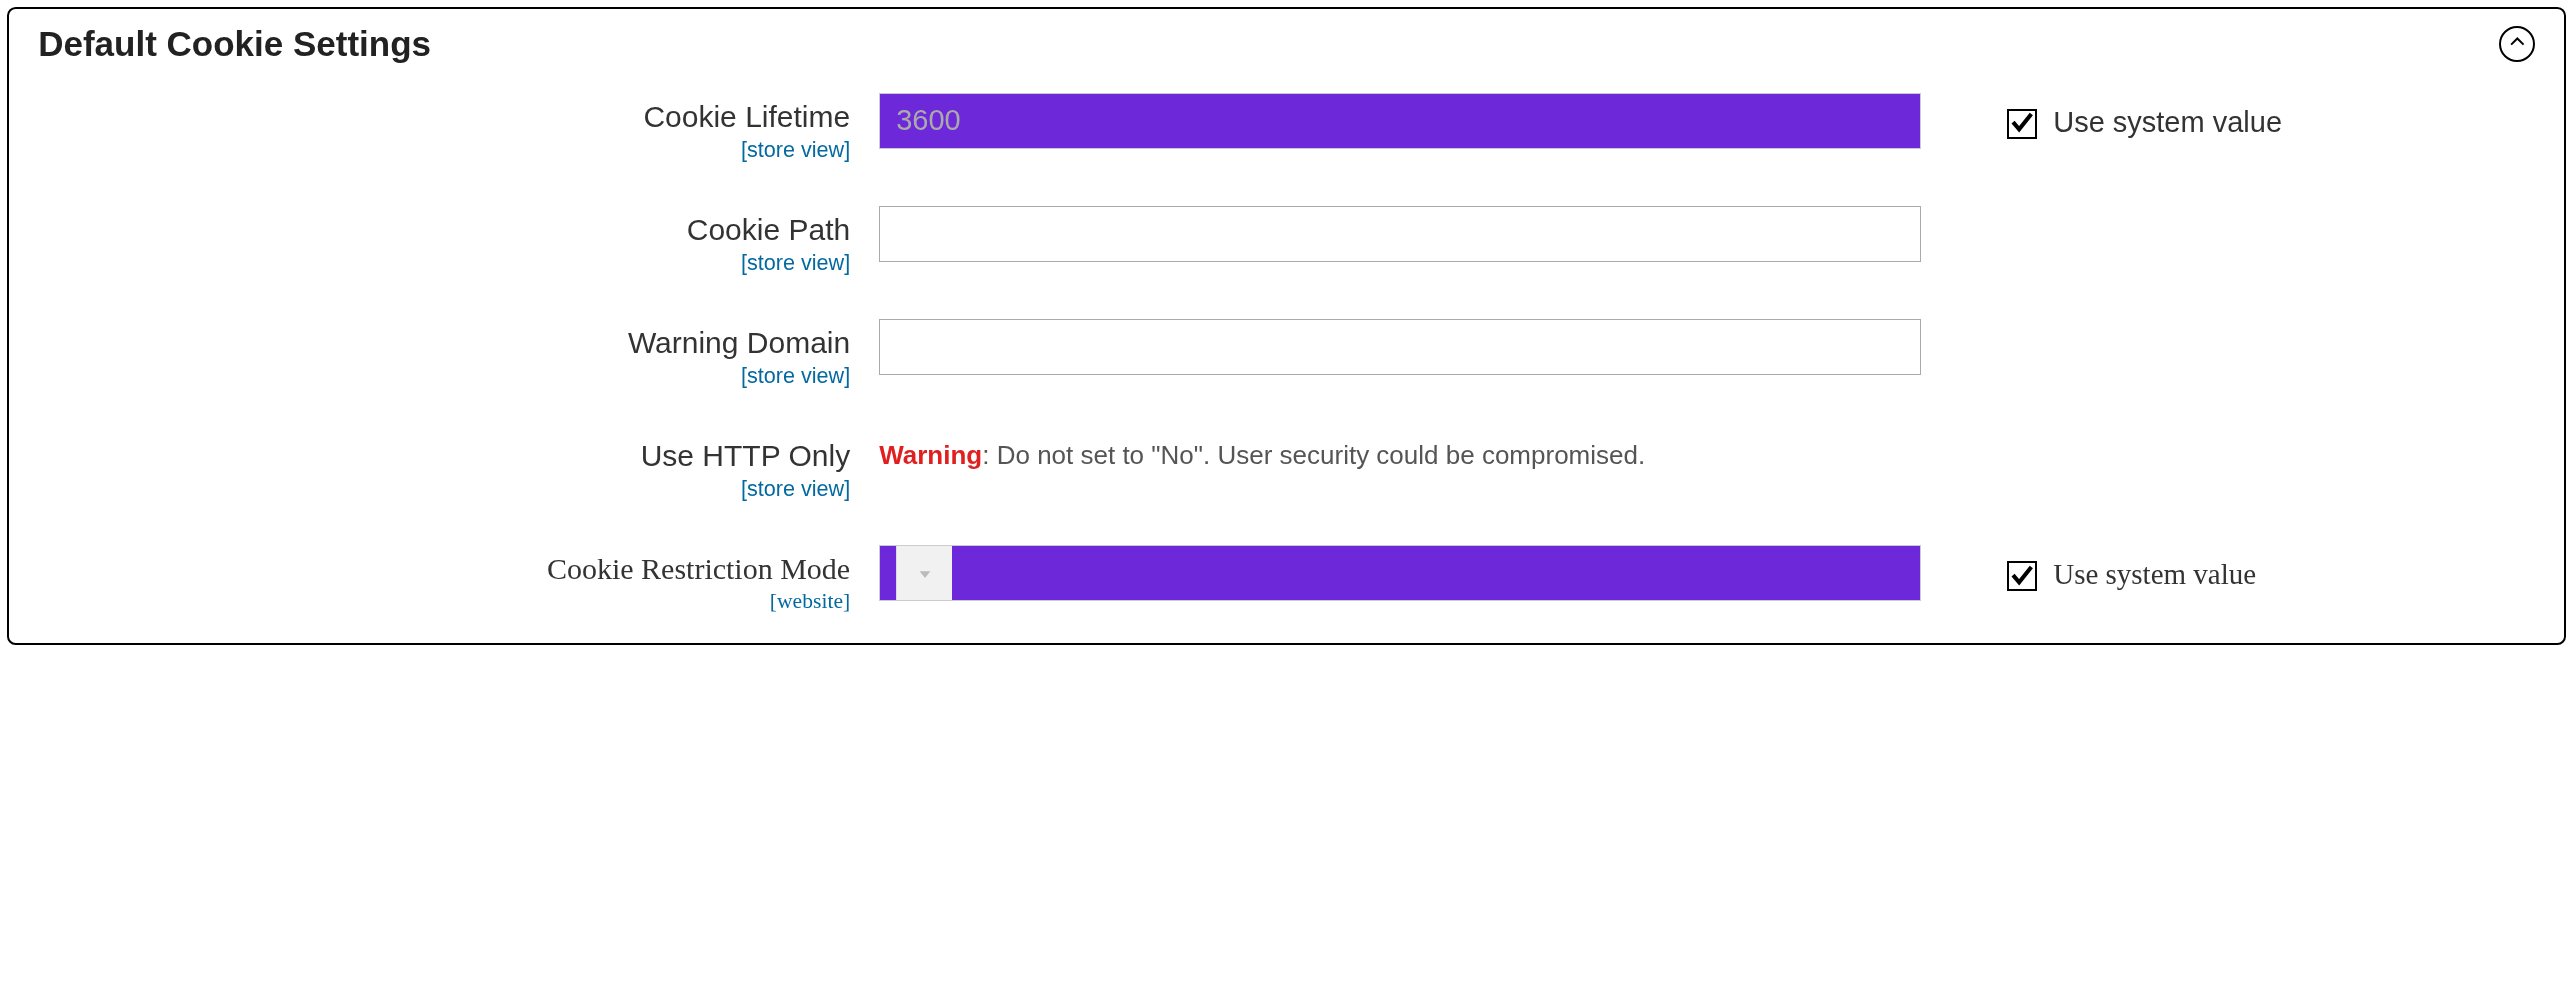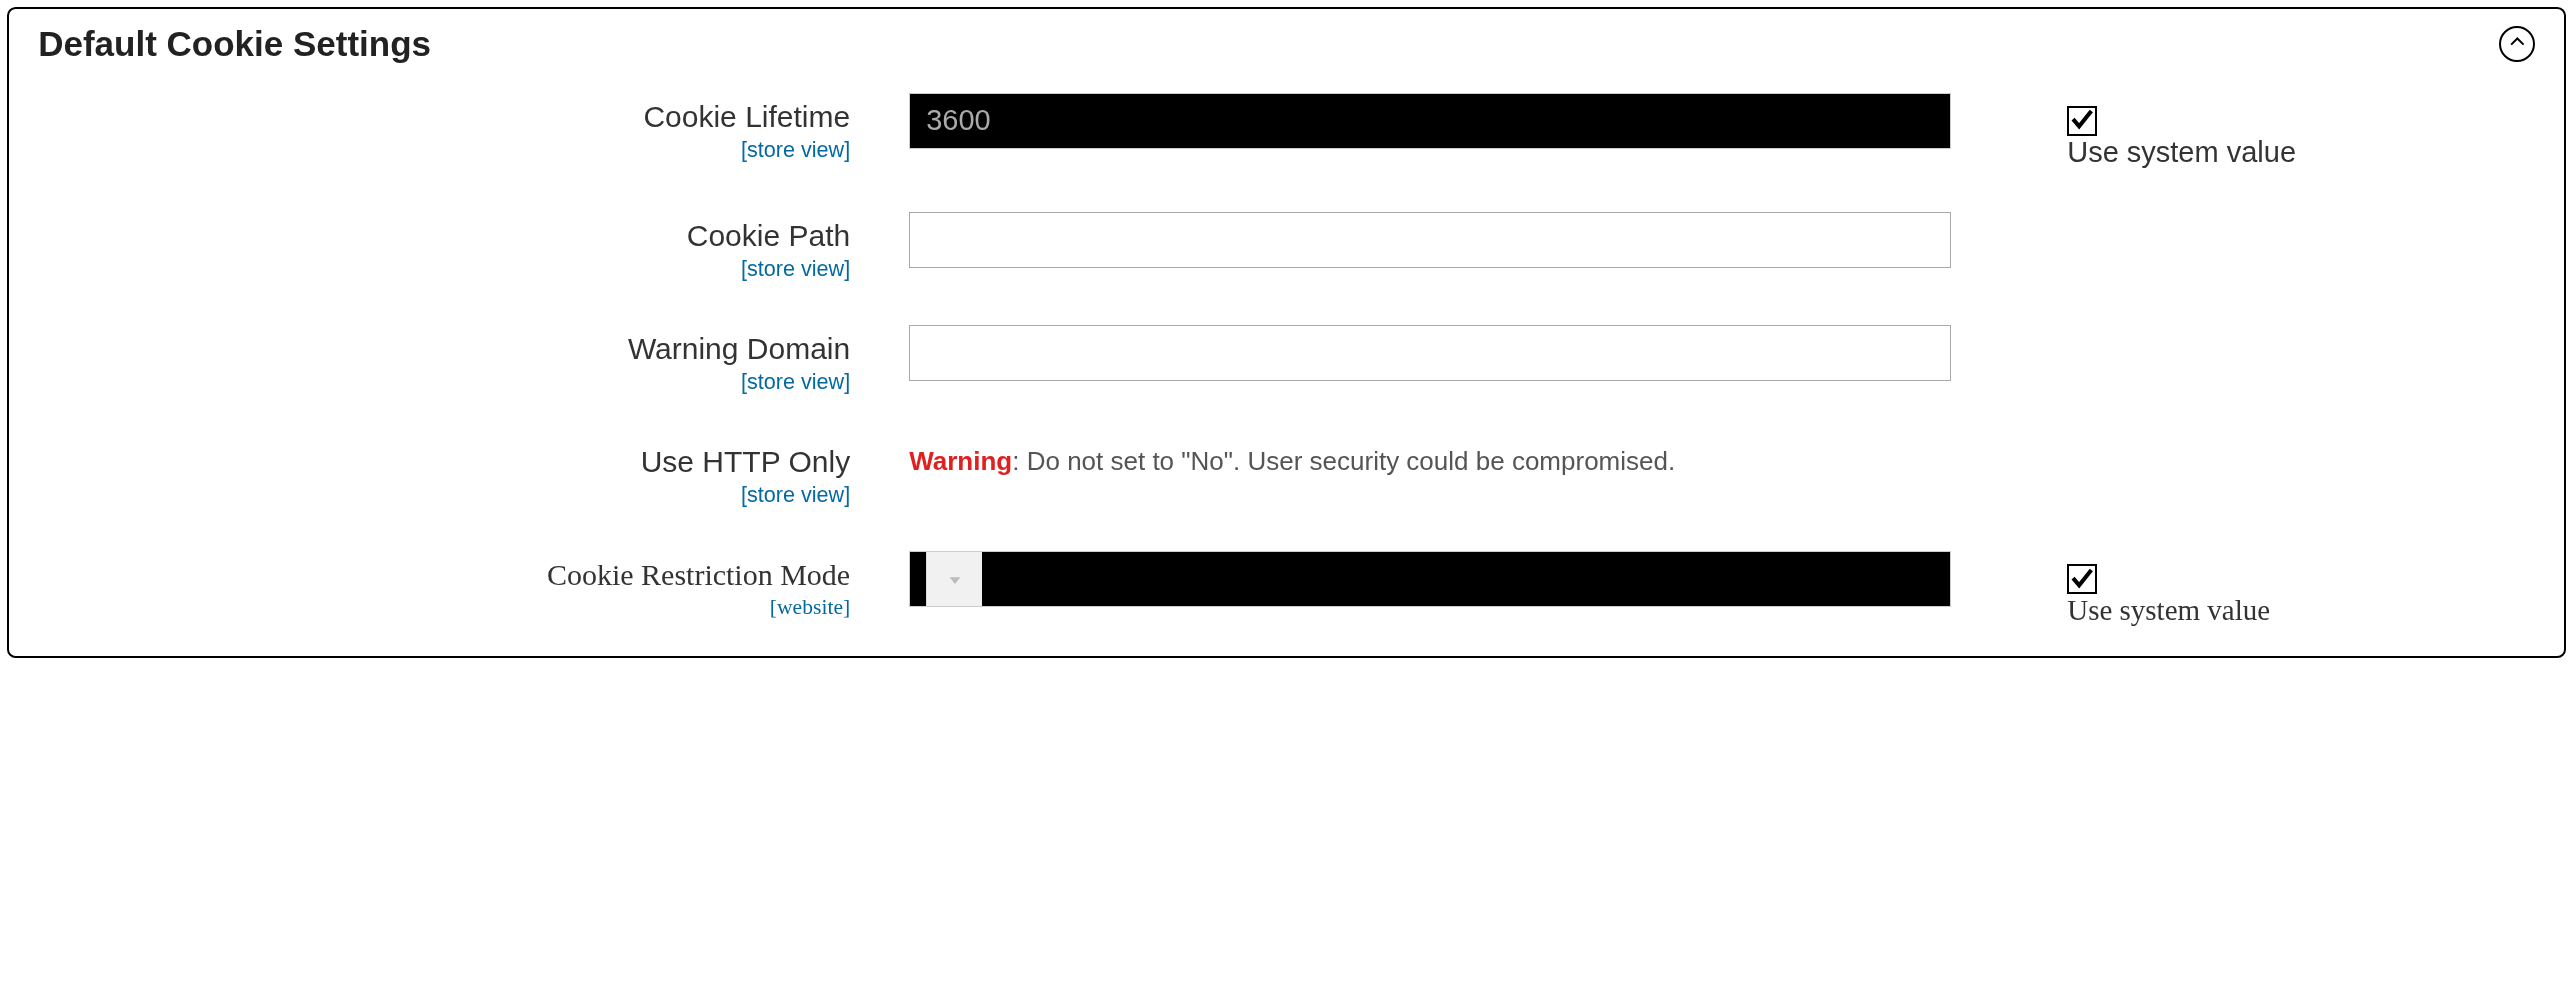--- a/index.html
+++ b/index.html
@@ -43,21 +43,20 @@
     width: 18.7px;
     height: 18.7px;
   }
   .form-rows {
     padding-left: 29px;
   }
   .form-row {
     display: flex;
     align-items: flex-start;
     margin-bottom: 43px;
-    gap: 30px;
   }
   .form-row:last-child {
     margin-bottom: 0;
     font-family: Liberation Serif, serif;
   }
   .label-col {
     width: 841px;
     text-align: right;
     padding-right: 29px;
     padding-top: 7.2px;
@@ -80,21 +79,21 @@
     height: 56px;
     border: 1.4px solid #aaa;
     font-size: 29px;
     padding: 0 16px;
     color: #333;
     background: #fff;
     display: flex;
     align-items: center;
   }
   .text-input.disabled, .select-wrapper.disabled {
-    background: #000000;
+    background: #6d28d9;
     color: #aaa;
     border-color: #ccc;
   }
   .select-wrapper {
     position: relative;
     padding-right: 0;
   }
   .select-value {
     flex: 1;
   }
@@ -124,22 +123,21 @@
     color: #555;
   }
   .note-warning {
     color: #e02020;
     font-weight: 700;
   }
   .checkbox-col {
     padding-left: 86px;
     padding-top: 13px;
     display: flex;
-    align-items: flex-start;
-    flex-direction: column;
+    align-items: flex-end;
   }
   .checkbox {
     width: 30px;
     height: 30px;
     border: 2.2px solid #000;
     background: #fff;
     margin-right: 16px;
     display: flex;
     align-items: center;
     justify-content: center;

